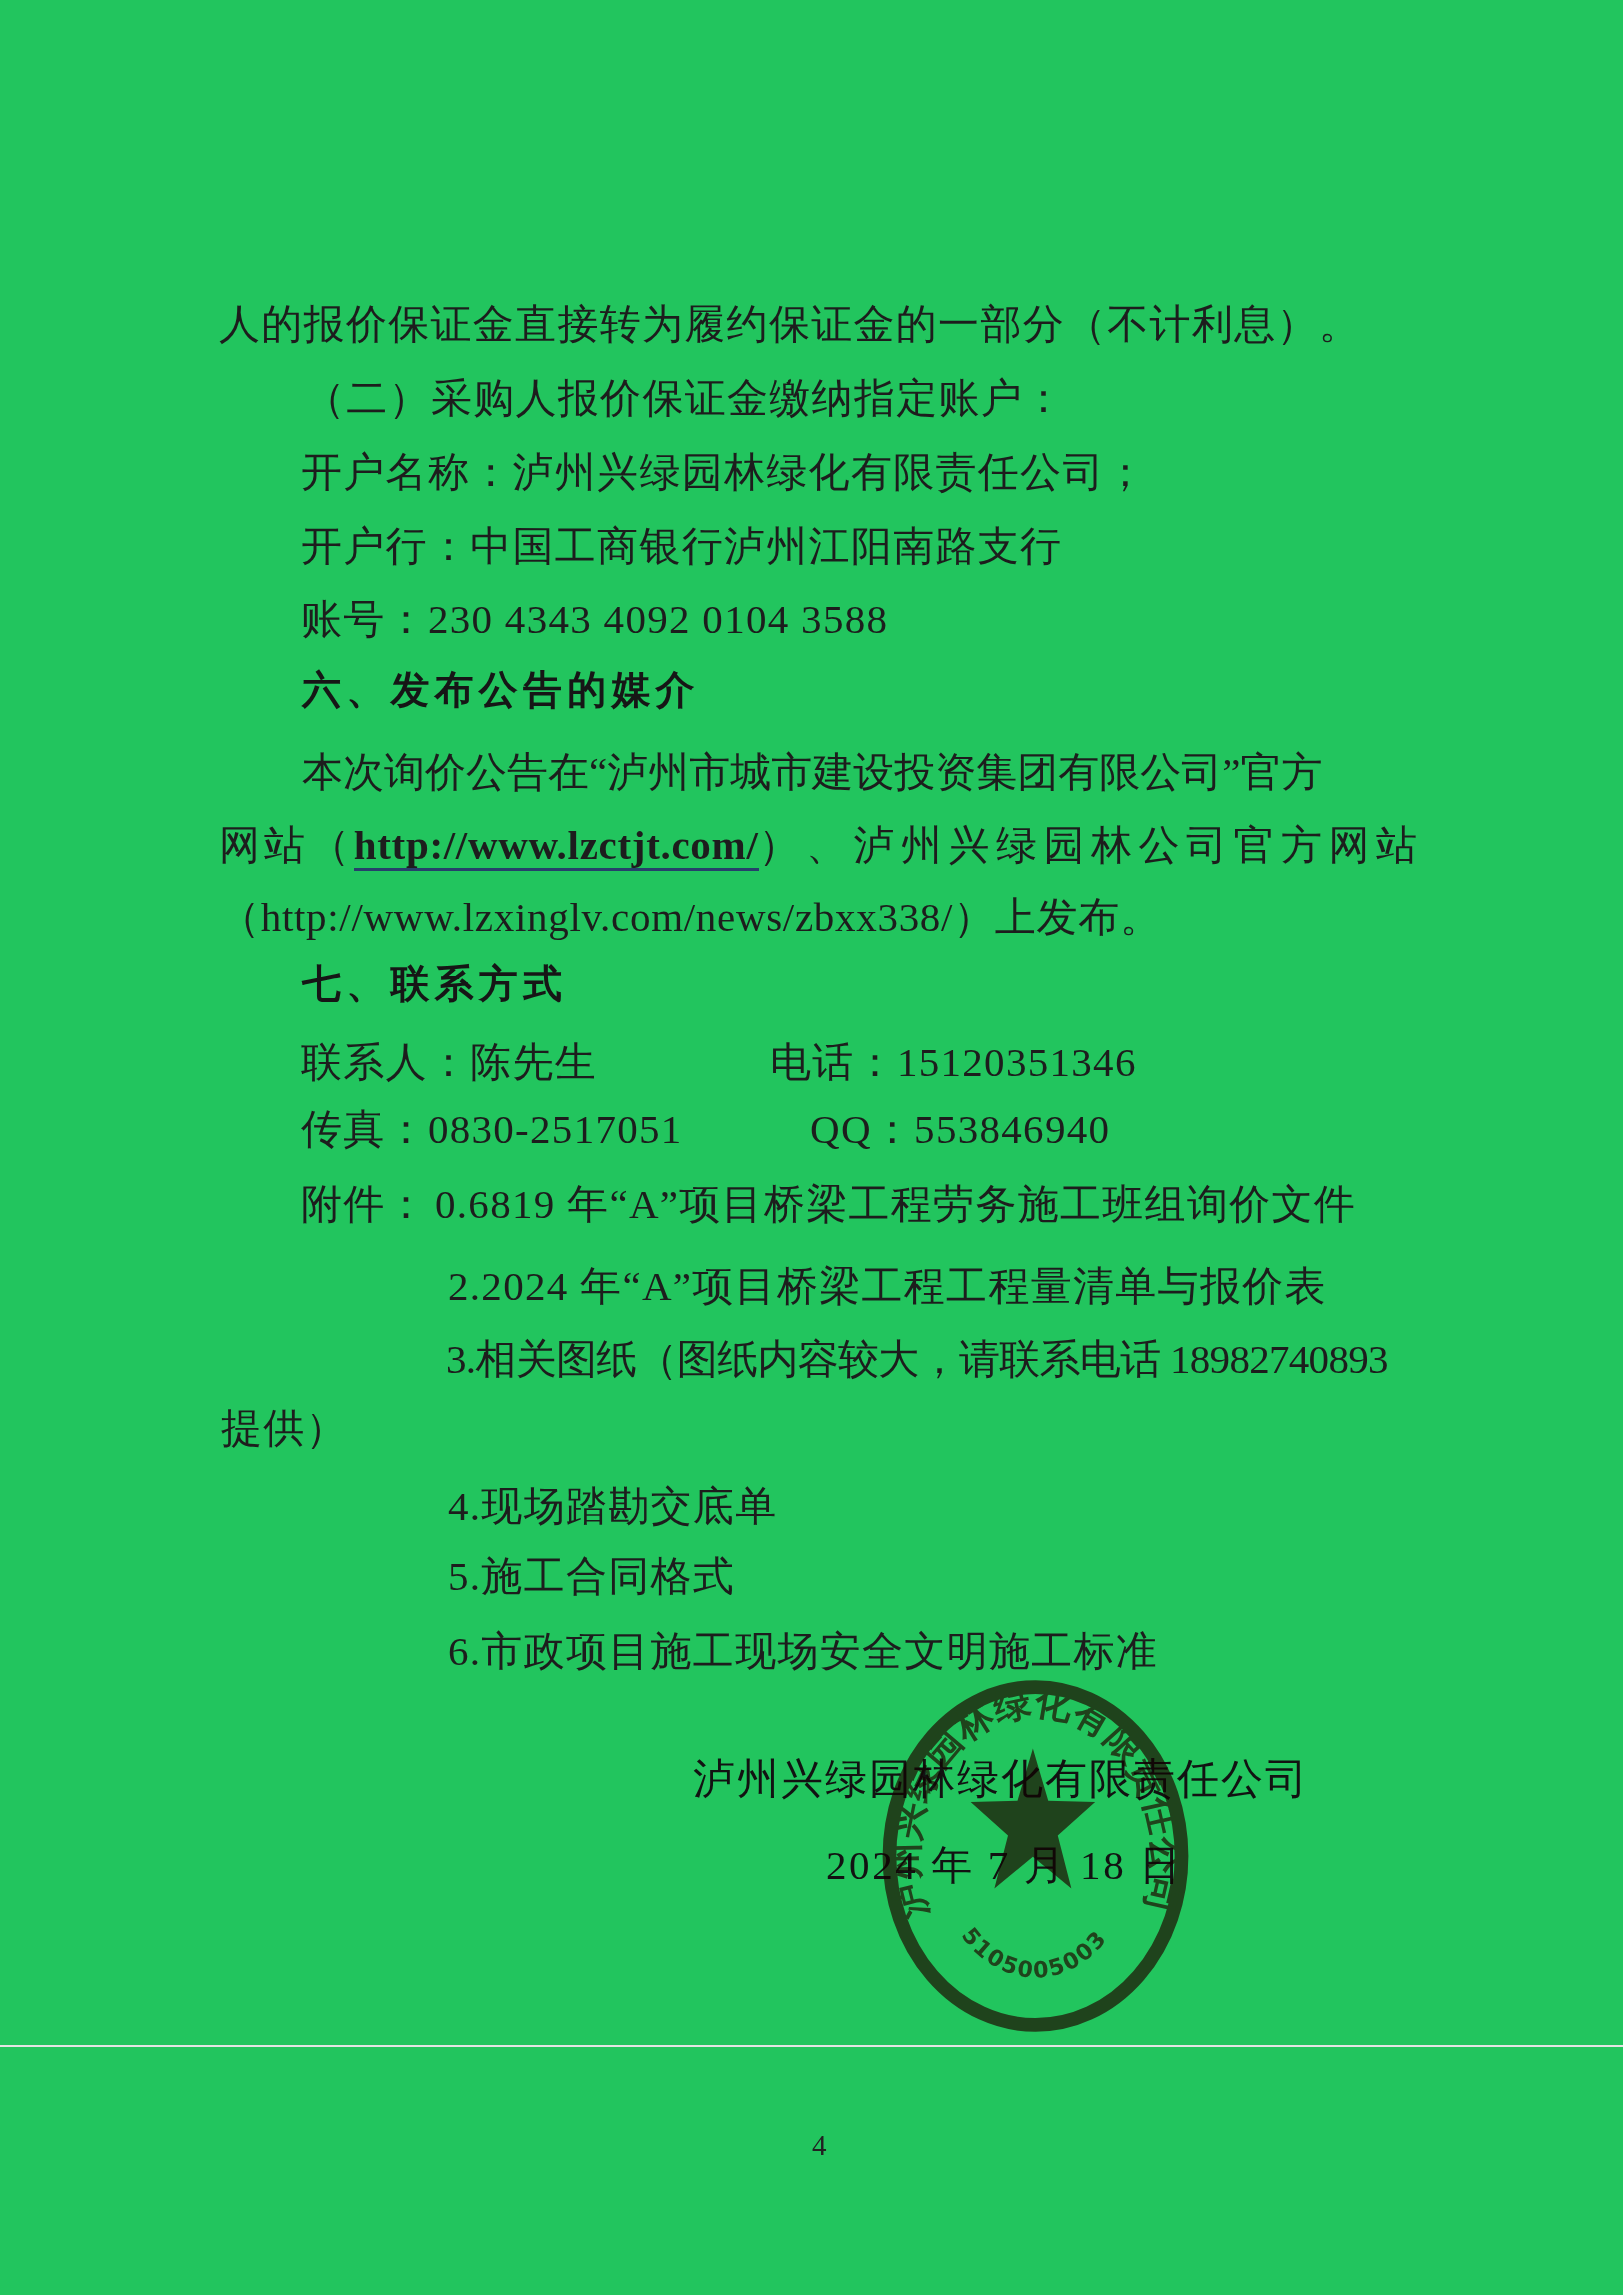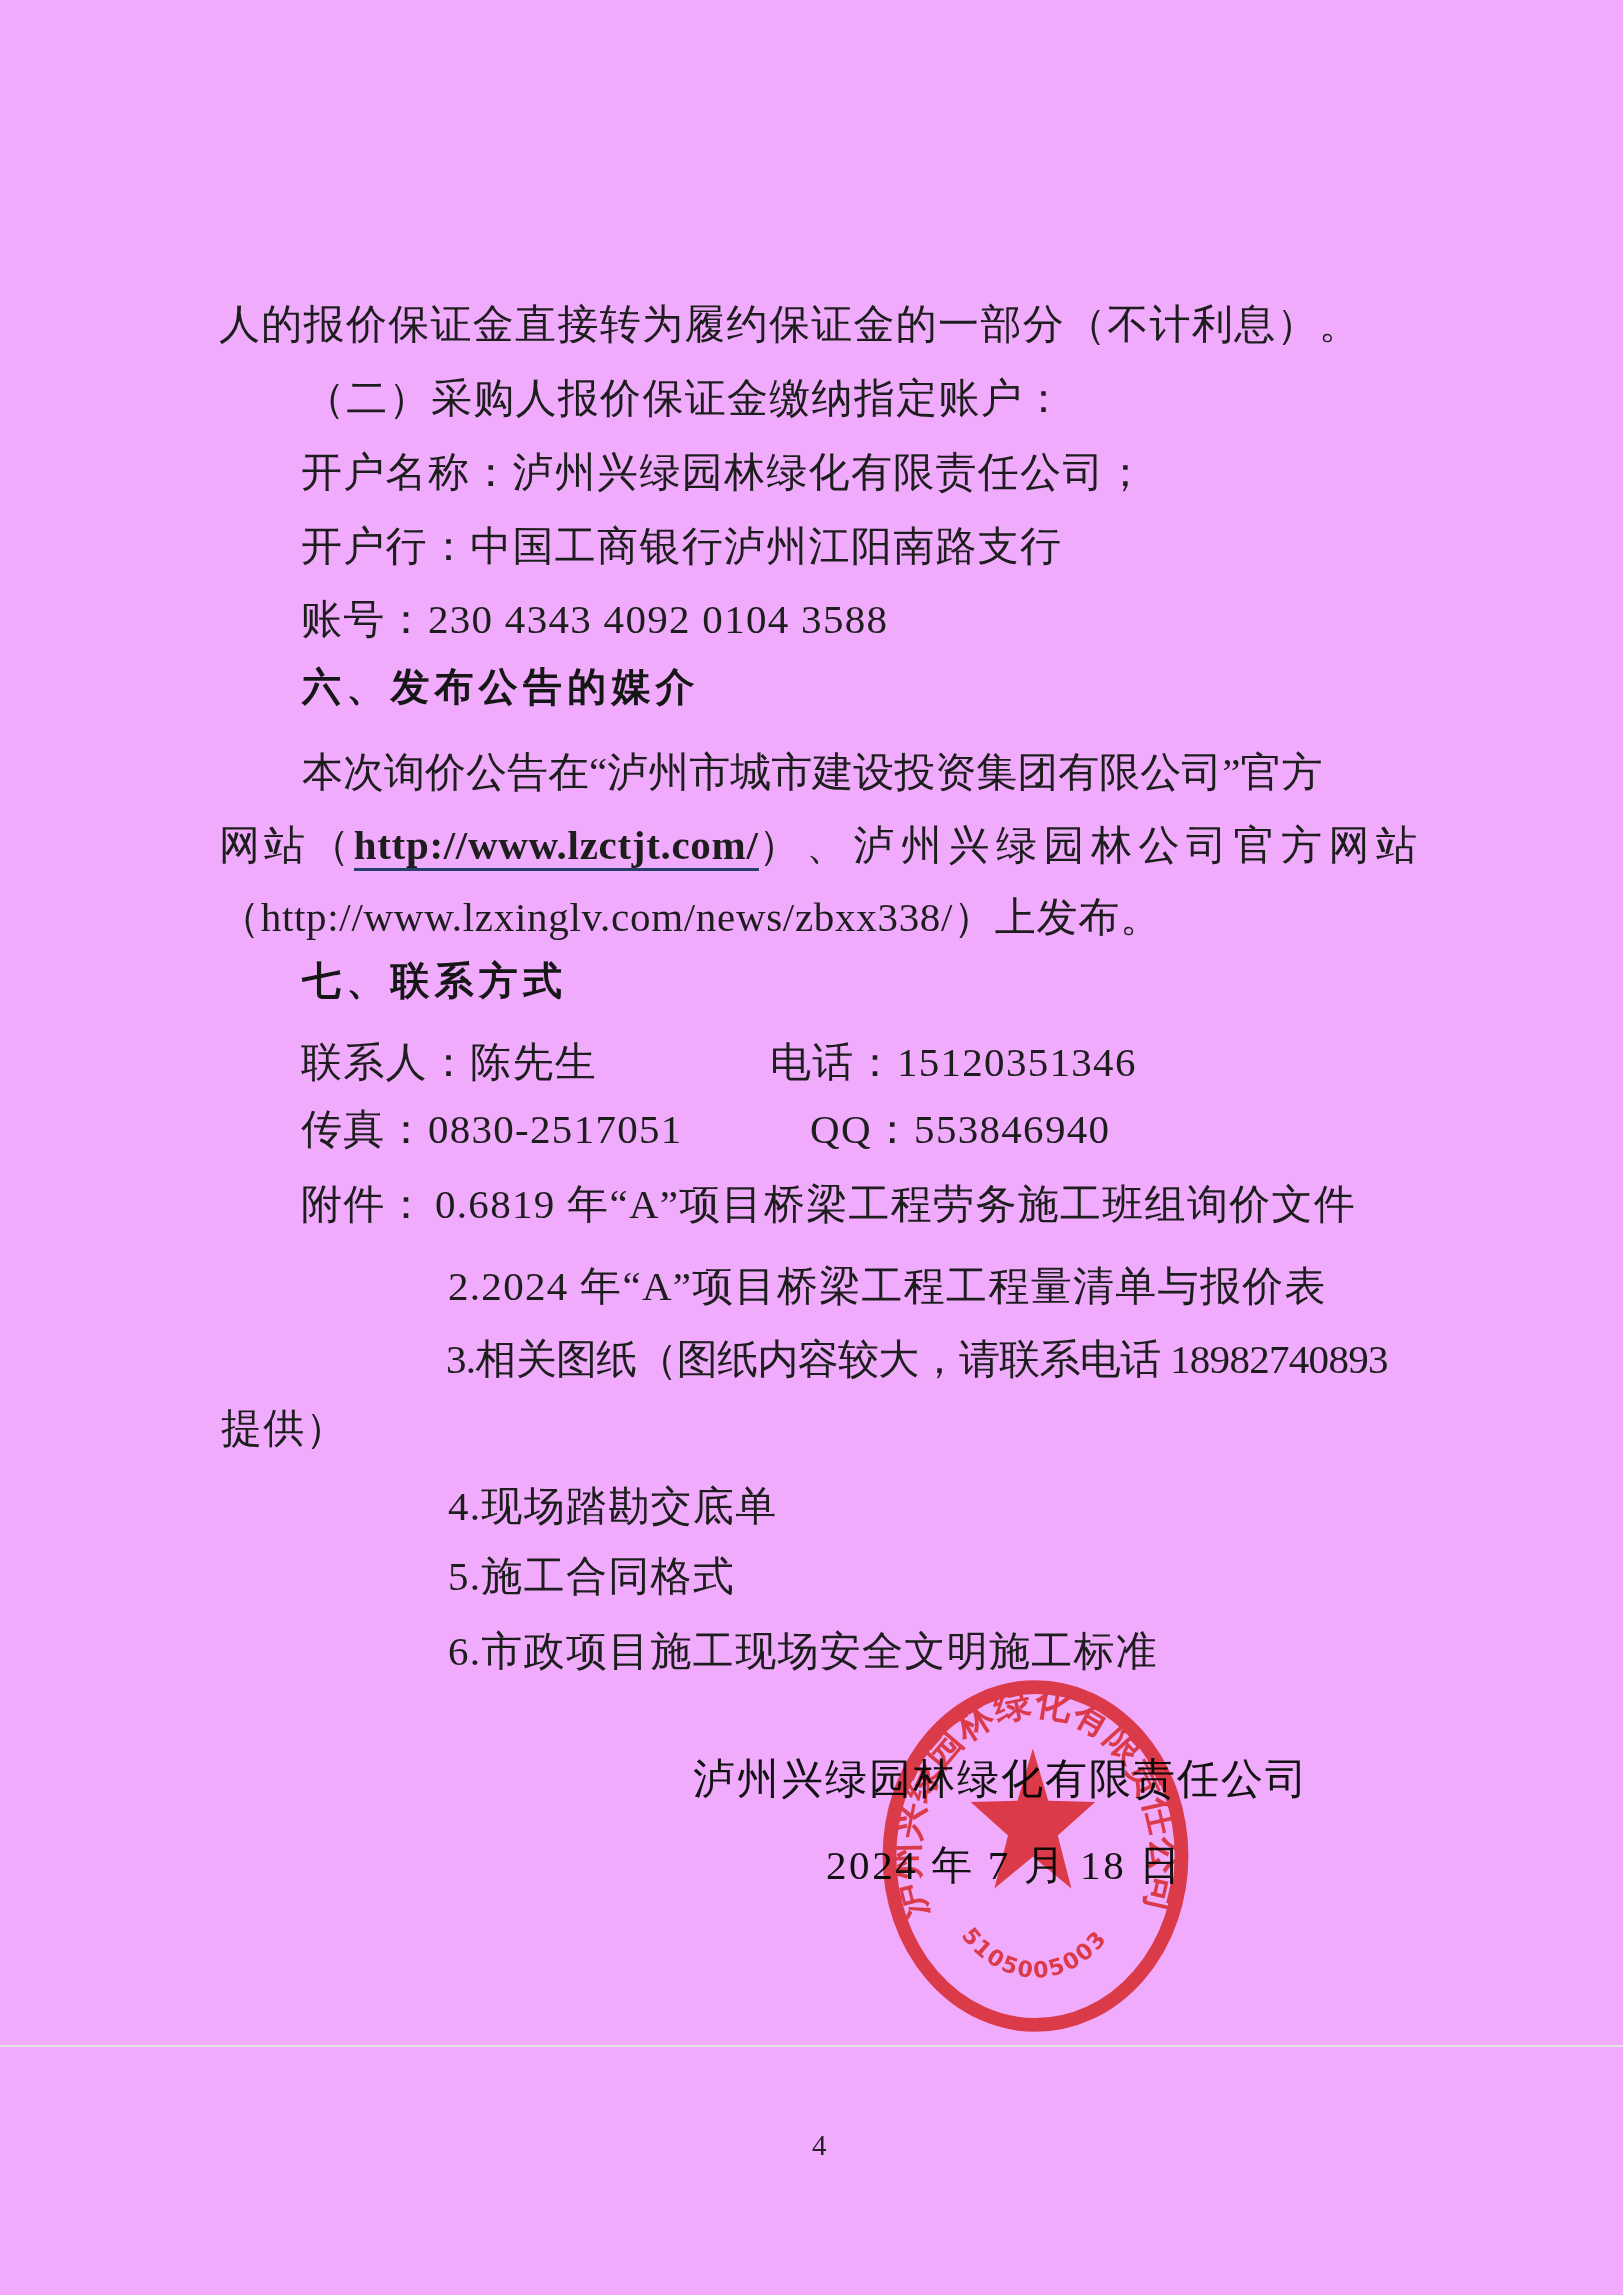--- a/index.html
+++ b/index.html
@@ -1,32 +1,32 @@
 <!DOCTYPE html>
 <html style="font-size:10.5px"><head>
 <meta charset="utf-8">
 <style>
   html,body{margin:0;padding:0;background:#9a9a9a;}
   .page{
     position:relative;
     width:1623px;height:2295px;
-    background:#f0abfc;
+    background:#22c55e;
     overflow:hidden;
     font-family:"Liberation Serif","DejaVu Serif",serif;
     color:#1d1d1d;
   }
   .line{
     position:absolute;
     white-space:nowrap;
     font-size:41px;
     letter-spacing:1.3px;
     line-height:52px;
   }
   .hd{
-    font-family:Liberation Mono, monospace;
+    font-family:Liberation Sans, sans-serif;
     font-weight:700;
     font-size:39px;
     letter-spacing:5.2px;
     color:#161616;
   }
   .media1{letter-spacing:0px;}
   .pre-url{letter-spacing:3.9px;}
   .url-bold{
     font-weight:700;
     letter-spacing:0.7px;

